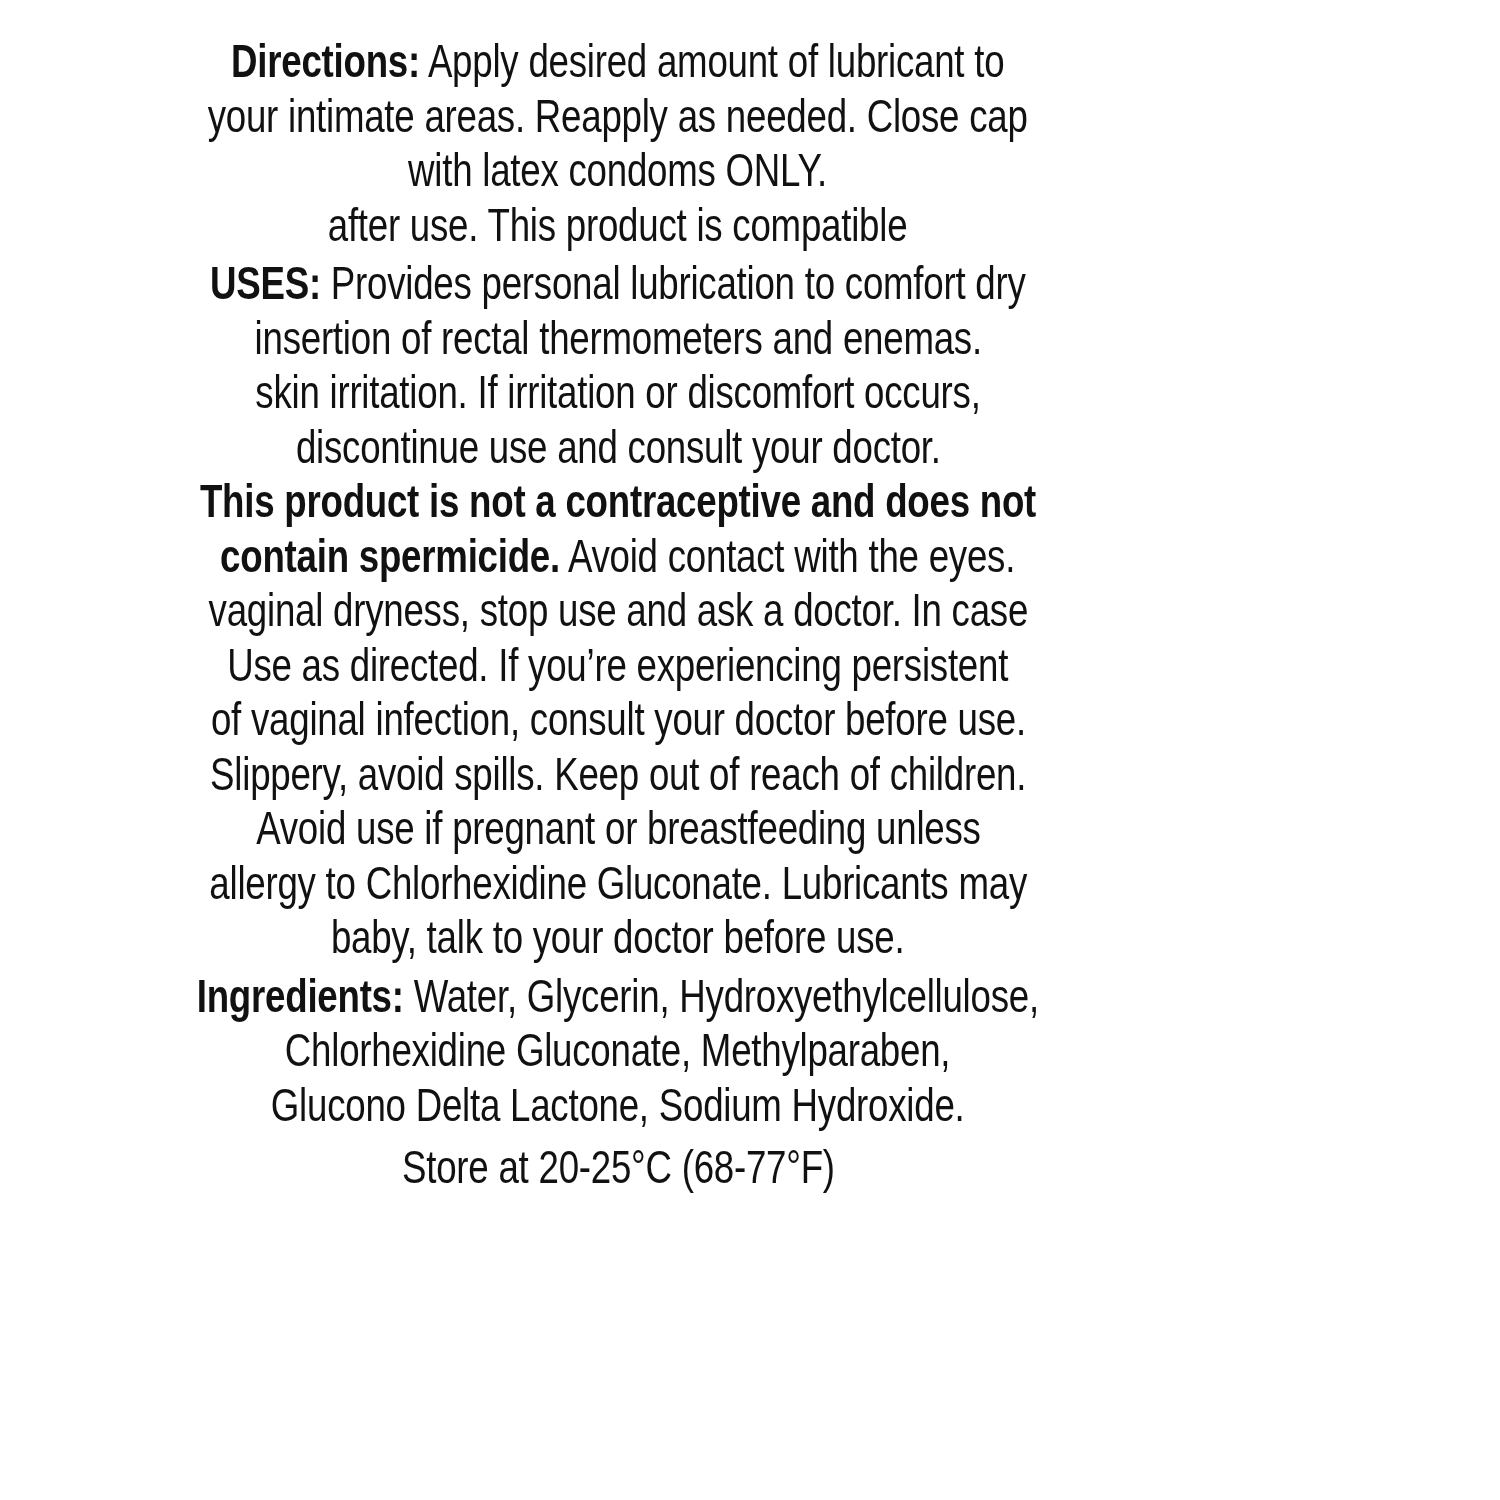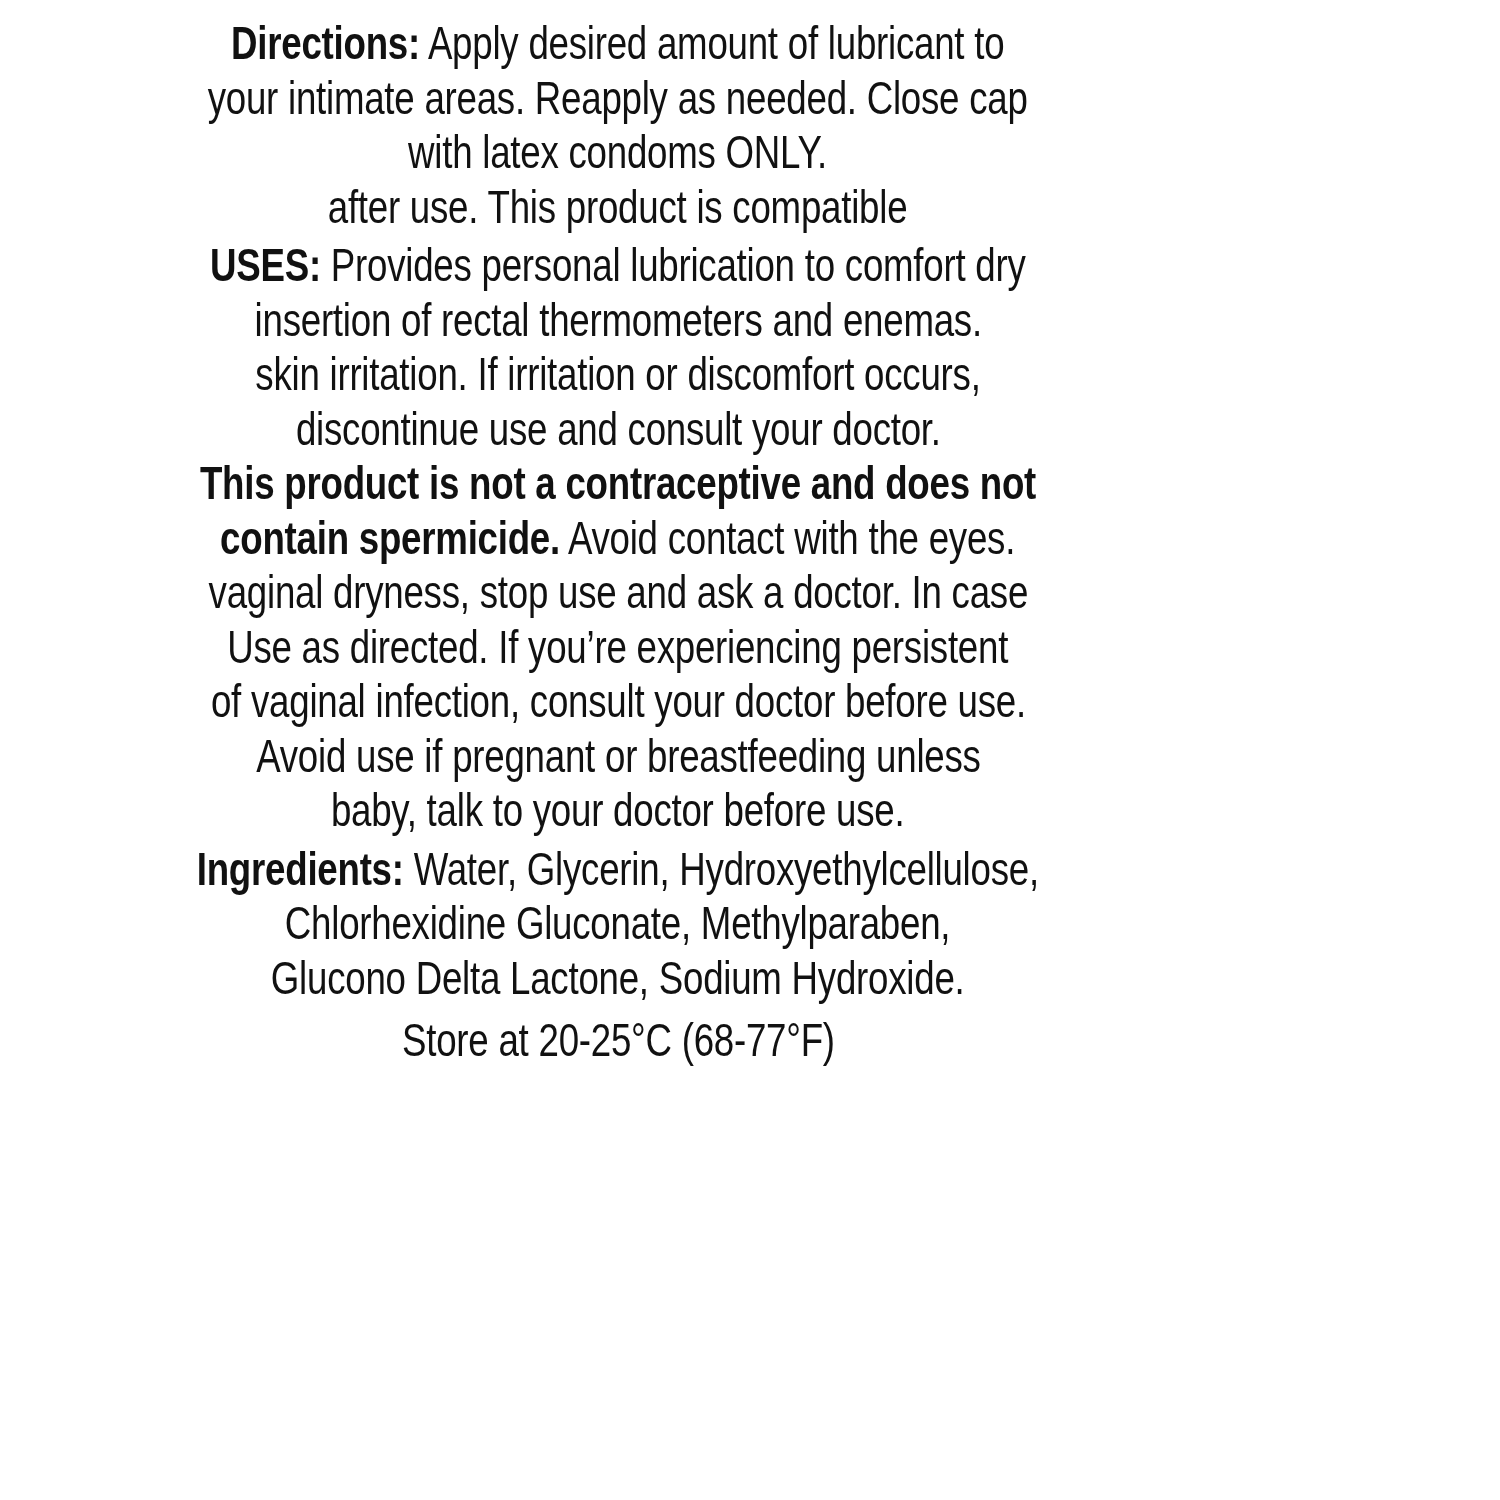--- a/index.html
+++ b/index.html
@@ -1,18 +1,18 @@
 <!DOCTYPE html>
 <html><head>
   <meta charset="utf-8">
   <style>
     html, body { margin: 0; padding: 0; background: #ffffff; }
     body { width: 1500px; height: 1500px; overflow: hidden; position: relative; }
     .label {
-      position: absolute; left: 0; top: 16px; width: 1236px;
+      position: absolute; left: 0; top: 34px; width: 1236px;
       font-family: "Liberation Sans", sans-serif;
       color: #111111;
     }
     .para { text-align: center; }
     .line {
       display: block;
       height: 54.5px;
       line-height: 54.5px;
       font-size: 47px;
       white-space: nowrap;
@@ -54,21 +54,23 @@
   </div>
 
   <div class="para">
     <span class="line"><span class="sq b">This product is not a contraceptive and does not</span></span>
     <span class="line"><span class="sq">
       <span class="b">contain spermicide.</span><span> Avoid contact with the eyes.</span>
     </span></span>
     <span class="line"><span class="sq">vaginal dryness, stop use and ask a doctor. In case</span></span>
     <span class="line"><span class="sq">Use as directed. If you’re experiencing persistent</span></span>
     <span class="line"><span class="sq">of vaginal infection, consult your doctor before use.</span></span>
+    <span class="line"><span class="sq">Slippery, avoid spills. Keep out of reach of children.</span></span>
     <span class="line"><span class="sq">Avoid use if pregnant or breastfeeding unless</span></span>
+    <span class="line"><span class="sq">allergy to Chlorhexidine Gluconate. Lubricants may</span></span>
     <span class="line"><span class="sq">baby, talk to your doctor before use.</span></span>
   </div>
 
   <div class="gap"></div>
 
   <div class="para">
     <span class="line"><span class="sq">
       <span class="b">Ingredients:</span><span> Water, Glycerin, Hydroxyethylcellulose,</span>
     </span></span>
     <span class="line"><span class="sq">Chlorhexidine Gluconate, Methylparaben,</span></span>

